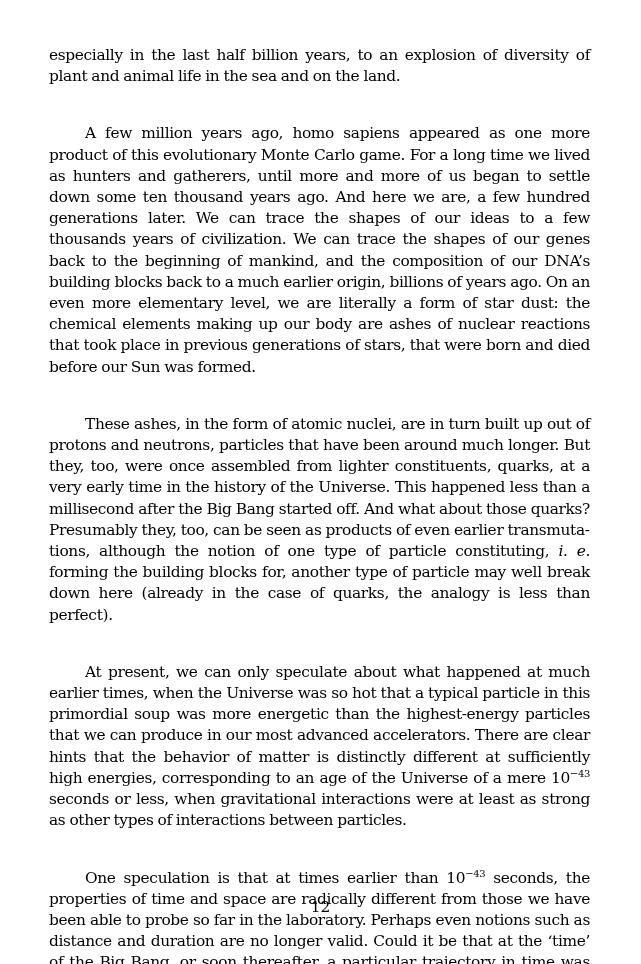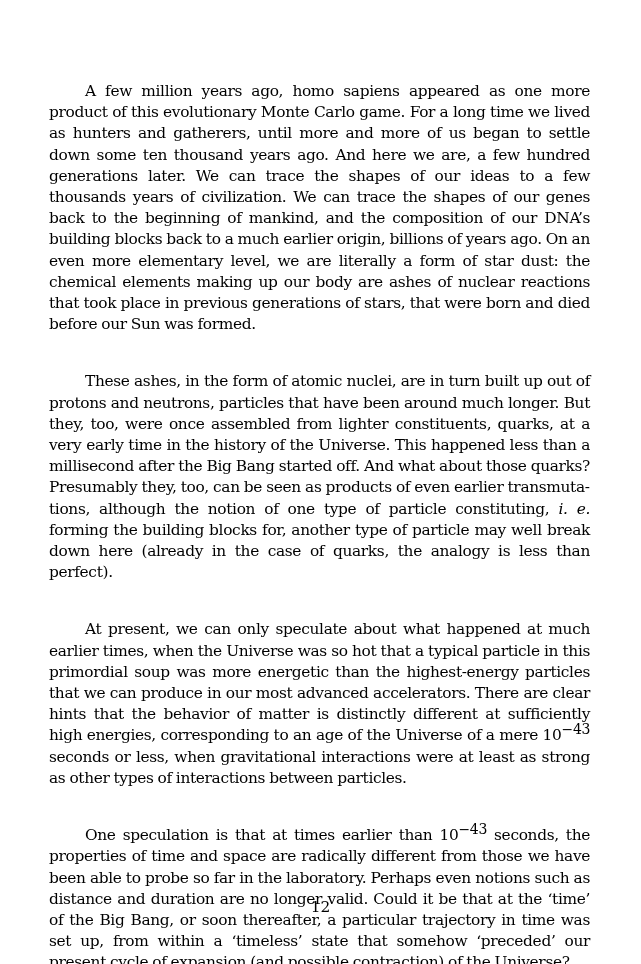--- a/index.html
+++ b/index.html
@@ -31,39 +31,42 @@
       hyphens: manual;
     }
     .para.indent {
       text-indent: 36px;
       margin-top: 36px;
     }
     .para.first {
       text-indent: 0;
     }
     sup {
-      font-size: 14px;
+      font-size: 10px;
       line-height: 0;
       vertical-align: 6px;
     }
     em { font-style: italic; }
     .page-number {
       position: absolute;
       left: 0;
       width: 641px;
       top: 897px;
       text-align: center;
       font-size: 15.4px;
       line-height: 20px;
     }
   </style>
 </head>
 <body>
 
 <div class="page">
+  <p class="para first">
+    <span>especially in the last half billion years, to an explosion of diversity of plant and animal life in the sea and on the land.</span>
+  </p>
 
   <p class="para indent">
     <span>A few million years ago, homo sapiens appeared as one more product of this evolutionary Monte Carlo game. For a long time we lived as hunters and gatherers, until more and more of us began to settle down some ten thousand years ago. And here we are, a few hundred generations later. We can trace the shapes of our ideas to a few thousands years of civilization. We can trace the shapes of our genes back to the beginning of mankind, and the composition of our DNA’s building blocks back to a much earlier origin, billions of years ago. On an even more elementary level, we are literally a form of star dust: the chemical elements making up our body are ashes of nuclear reactions that took place in previous generations of stars, that were born and died before our Sun was formed.</span>
   </p>
 
   <p class="para indent">
     <span>These ashes, in the form of atomic nuclei, are in turn built up out of protons and neutrons, particles that have been around much longer. But they, too, were once assembled from lighter constituents, quarks, at a very early time in the history of the Universe. This happened less than a mil­lisecond after the Big Bang started off. And what about those quarks? Presumably they, too, can be seen as products of even earlier transmuta­tions, although the notion of one type of particle constituting, </span><em>i. e.</em><span> forming the building blocks for, another type of particle may well break down here (already in the case of quarks, the analogy is less than perfect).</span>
   </p>
 
   <p class="para indent">

